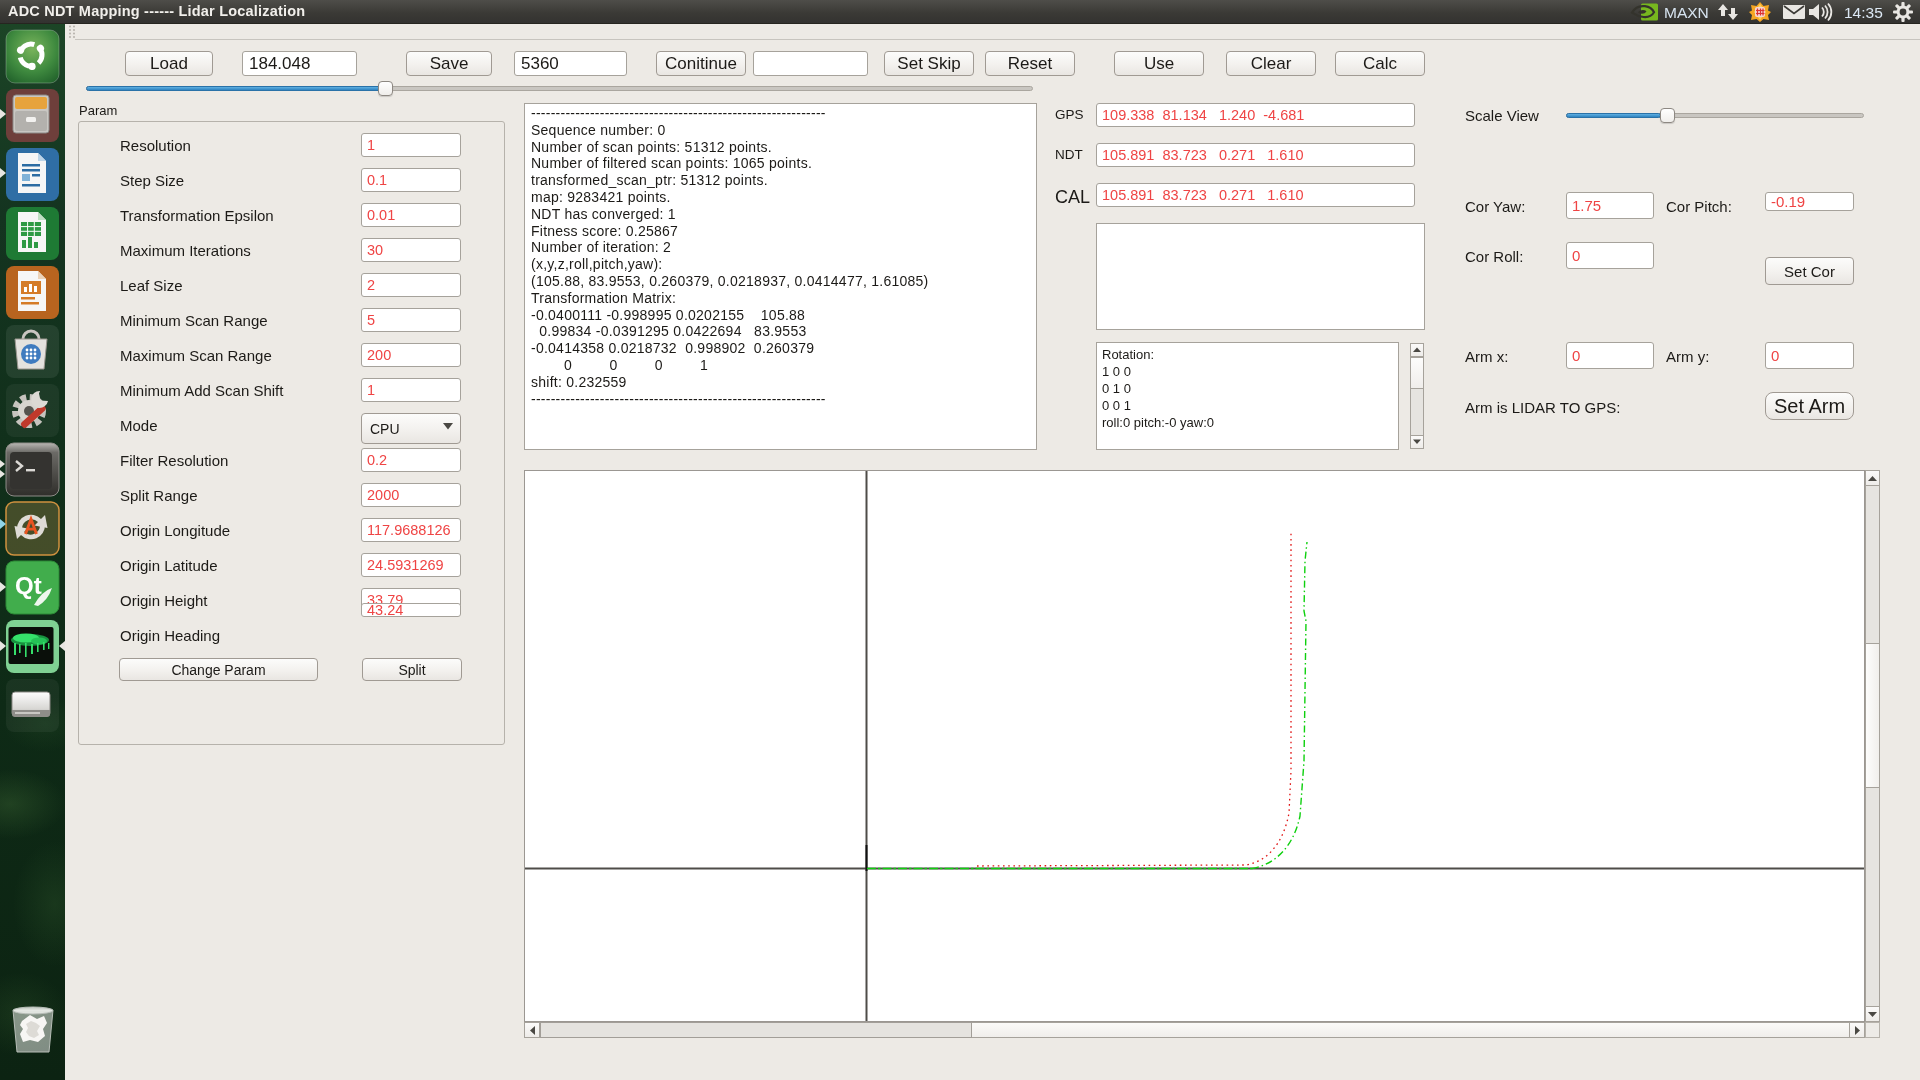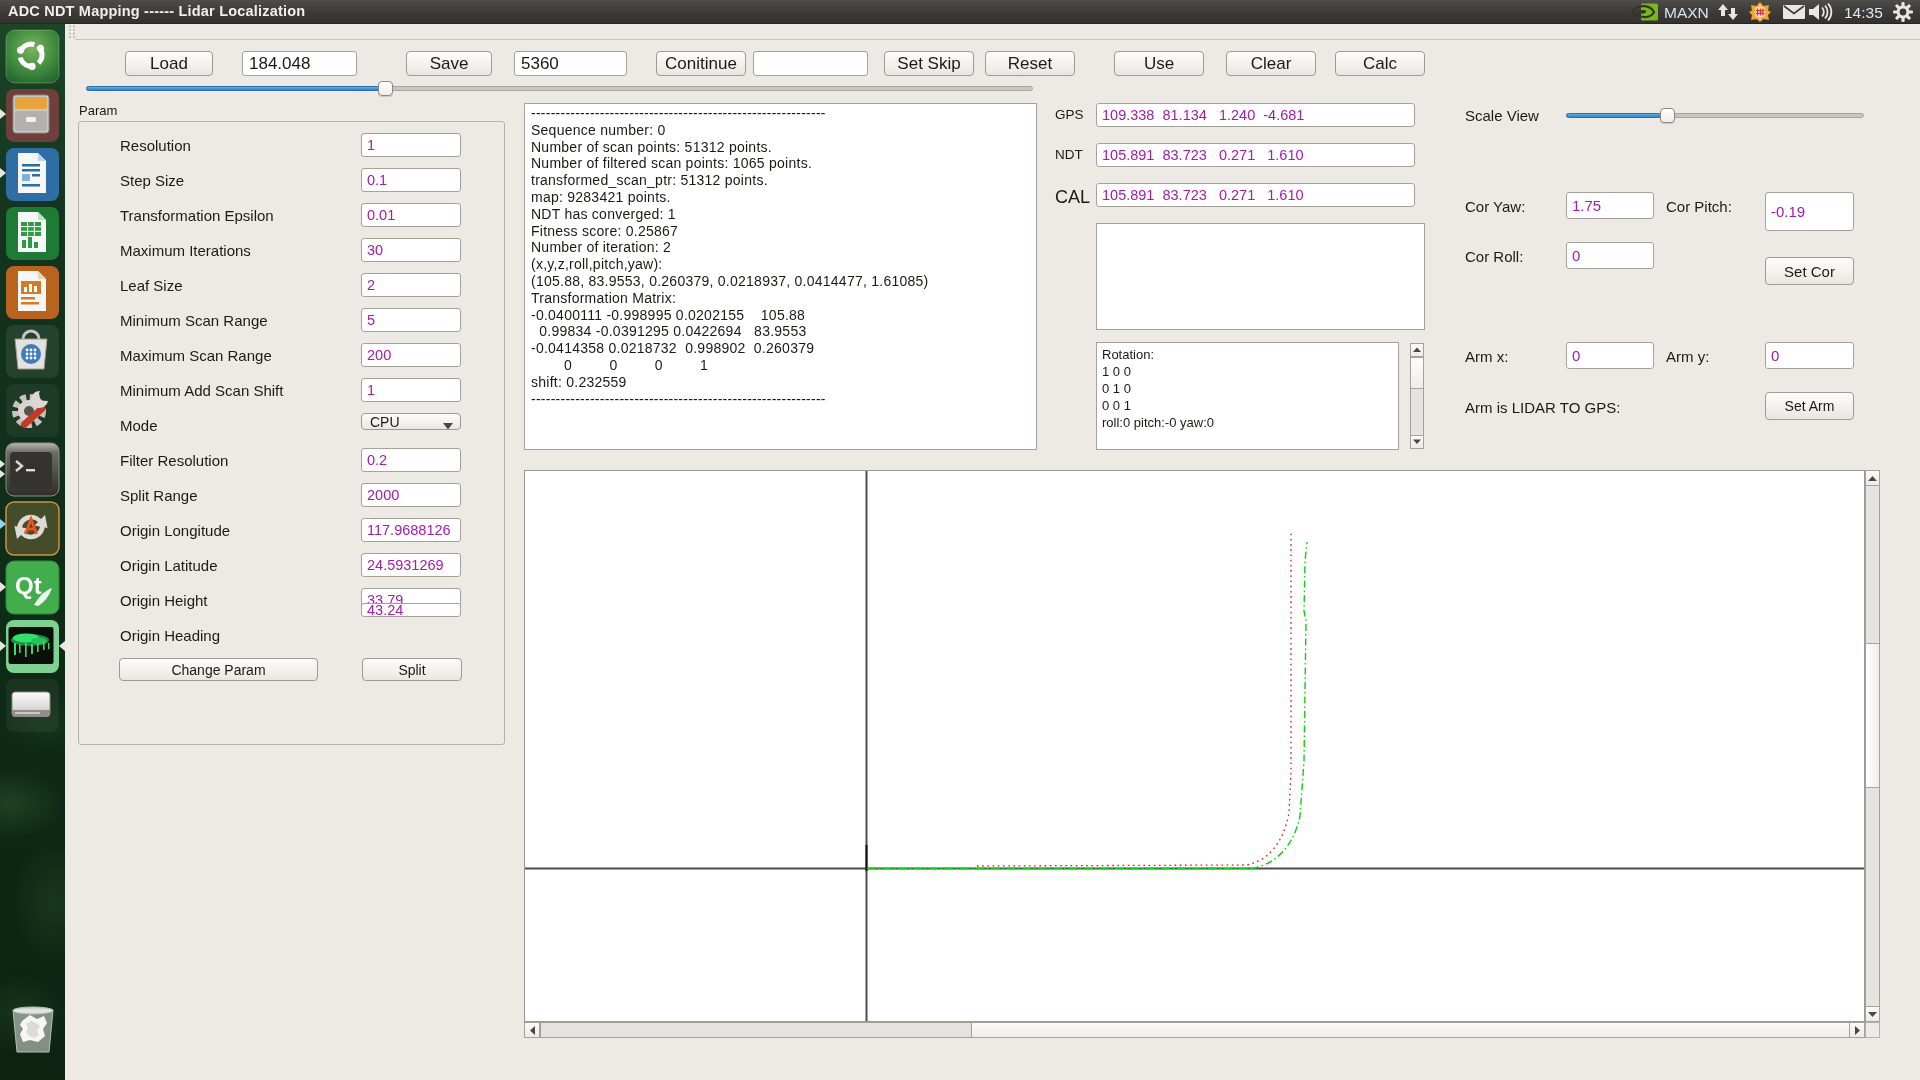--- a/index.html
+++ b/index.html
@@ -19,21 +19,21 @@
 #app { position:absolute; left:65px; top:24px; width:1855px; height:1056px; background:#edeae5; }
 .btn { position:absolute; background:linear-gradient(#fcfcfb,#f3f1ee 55%,#e9e6e2);
   border:1px solid #a09a93; border-radius:4px; font-size:17px; color:#1c1a17;
   display:flex; align-items:center; justify-content:center; }
 .btn2 { position:absolute; background:linear-gradient(#fcfcfb,#f3f1ee 55%,#e9e6e2);
   border:1px solid #a09a93; border-radius:4px; font-size:14px; color:#1c1a17;
   display:flex; align-items:center; justify-content:center; }
 .inp { position:absolute; background:#fff; border:1px solid #a6a29b; border-radius:3px;
   font-size:17px; color:#1c1a17; display:flex; align-items:center; padding-left:6px; white-space:pre; }
 .inp2 { position:absolute; background:#fff; border:1px solid #a6a29b; border-radius:3px;
-  font-size:14.5px; color:#a21caf; display:flex; align-items:center; padding-left:5px; white-space:pre; }
+  font-size:14.5px; color:#ef4444; display:flex; align-items:center; padding-left:5px; white-space:pre; }
 .lbl { position:absolute; font-size:15px; color:#1c1a17; white-space:nowrap; }
 .lbl13 { position:absolute; font-size:13px; color:#1c1a17; white-space:nowrap; }
 .lbl16 { position:absolute; font-size:15px; color:#1c1a17; white-space:nowrap; }
 .track { position:absolute; height:5px; border-radius:3px; }
 .thumb { position:absolute; width:15px; height:15px; background:linear-gradient(#ffffff,#f0eeeb);
   border:1px solid #8d8882; border-radius:4px; box-shadow:0 1px 1px rgba(0,0,0,0.15); }
 .sbV { position:absolute; background:#e6e4e0; border:1px solid #a6a29b; }
 .sbBtn { position:absolute; background:linear-gradient(#fbfaf9,#eeece9); border:1px solid #a6a29b;
   display:flex; align-items:center; justify-content:center; }
 </style>
@@ -312,21 +312,21 @@
 <div class="inp2" style="left:361px;top:238px;width:100px;height:24px;">30</div>
 <div class="lbl" style="left:120px;top:277px;">Leaf Size</div>
 <div class="inp2" style="left:361px;top:273px;width:100px;height:24px;">2</div>
 <div class="lbl" style="left:120px;top:312px;">Minimum Scan Range</div>
 <div class="inp2" style="left:361px;top:308px;width:100px;height:24px;">5</div>
 <div class="lbl" style="left:120px;top:347px;">Maximum Scan Range</div>
 <div class="inp2" style="left:361px;top:343px;width:100px;height:24px;">200</div>
 <div class="lbl" style="left:120px;top:382px;">Minimum Add Scan Shift</div>
 <div class="inp2" style="left:361px;top:378px;width:100px;height:24px;">1</div>
 <div class="lbl" style="left:120px;top:417px;">Mode</div>
-<div class="btn2" style="left:361px;top:413px;width:100px;height:17px;justify-content:flex-start;padding-left:8px;text-align:right;">CPU
+<div class="btn2" style="left:361px;top:413px;width:100px;height:31px;justify-content:flex-start;padding-left:8px;text-align:right;">CPU
   <svg style="position:absolute;right:7px;top:9px" width="10" height="7">
       <path d="M0,0 h10 l-5,6.5 Z" fill="#4a4843"></path>
     </svg>
 </div>
 <div class="lbl" style="left:120px;top:452px;">Filter Resolution</div>
 <div class="inp2" style="left:361px;top:448px;width:100px;height:24px;">0.2</div>
 <div class="lbl" style="left:120px;top:487px;">Split Range</div>
 <div class="inp2" style="left:361px;top:483px;width:100px;height:24px;">2000</div>
 <div class="lbl" style="left:120px;top:522px;">Origin Longitude</div>
 <div class="inp2" style="left:361px;top:518px;width:100px;height:24px;">117.9688126</div>
@@ -388,33 +388,33 @@
 <div class="abs" style="left:1410px;top:357px;width:14px;height:32px;background:linear-gradient(#fdfdfc,#f0eeeb);border:1px solid #a6a29b;"></div>
 
 <div class="lbl16" style="left:1465px;top:107px;">Scale View</div>
 <div class="track" style="left:1566px;top:113px;width:298px;background:#c9c6c1;border:1px solid #aaa69f;"></div>
 <div class="track" style="left:1566px;top:113px;width:95px;background:linear-gradient(#5fb0e2,#2f83c0);border:1px solid #2a72a8;"></div>
 <div class="thumb" style="left:1660px;top:108px;"></div>
 
 <div class="lbl16" style="left:1465px;top:198px;">Cor Yaw:</div>
 <div class="inp2" style="left:1566px;top:192px;width:88px;height:27px;font-size:15px;">1.75</div>
 <div class="lbl16" style="left:1666px;top:198px;">Cor Pitch:</div>
-<div class="inp2" style="left:1765px;top:192px;width:89px;height:39px;font-size:15px;">-0.19</div>
+<div class="inp2" style="left:1765px;top:192px;width:89px;height:19px;font-size:15px;">-0.19</div>
 
 <div class="lbl16" style="left:1465px;top:248px;">Cor Roll:</div>
 <div class="inp2" style="left:1566px;top:242px;width:88px;height:27px;font-size:15px;">0</div>
 <div class="btn2" style="left:1765px;top:241px;width:89px;height:28px;font-size:15px;margin-top:16px;">Set Cor</div>
 
 <div class="lbl16" style="left:1465px;top:348px;">Arm x:</div>
 <div class="inp2" style="left:1566px;top:342px;width:88px;height:27px;font-size:15px;">0</div>
 <div class="lbl16" style="left:1666px;top:348px;">Arm y:</div>
 <div class="inp2" style="left:1765px;top:342px;width:89px;height:27px;font-size:15px;">0</div>
 
 <div class="lbl16" style="left:1465px;top:399px;">Arm is LIDAR TO GPS:</div>
-<div class="btn2" style="left:1765px;top:392px;width:89px;height:28px;font-size:14px;">Set Arm</div>
+<div class="btn2" style="left:1765px;top:392px;width:89px;height:28px;font-size:20px;border-radius:8px;">Set Arm</div>
 
 <div class="abs" style="left:524px;top:470px;width:1341px;height:552px;background:#fff;border:1px solid #9b9792;">
   <svg width="1339" height="550" viewBox="0 0 1339 550">
     <line x1="341.5" y1="0" x2="341.5" y2="550" stroke="#4e4c48" stroke-width="2"></line>
     <line x1="0" y1="397.5" x2="1339" y2="397.5" stroke="#4e4c48" stroke-width="2"></line>
     <line x1="341.5" y1="374" x2="341.5" y2="400" stroke="#111" stroke-width="2"></line>
     <path d="M452,395 L721,394 C740,391 758,375 764,342 L766,300 L766,60" fill="none" stroke="#e01414" stroke-width="1.3" stroke-dasharray="1.6 3.6"></path>
     <path d="M342,397.5 L727,397.5" fill="none" stroke="#0ed00e" stroke-width="1.4" stroke-dasharray="9 2 2.5 2"></path>
     <path d="M727,397.5 C748,394 768,378 775,345 L779,290 L781,150 L779,140 L780,90 L782,71" fill="none" stroke="#0ed00e" stroke-width="1.4" stroke-dasharray="7 3 1.5 3"></path>
   </svg>

